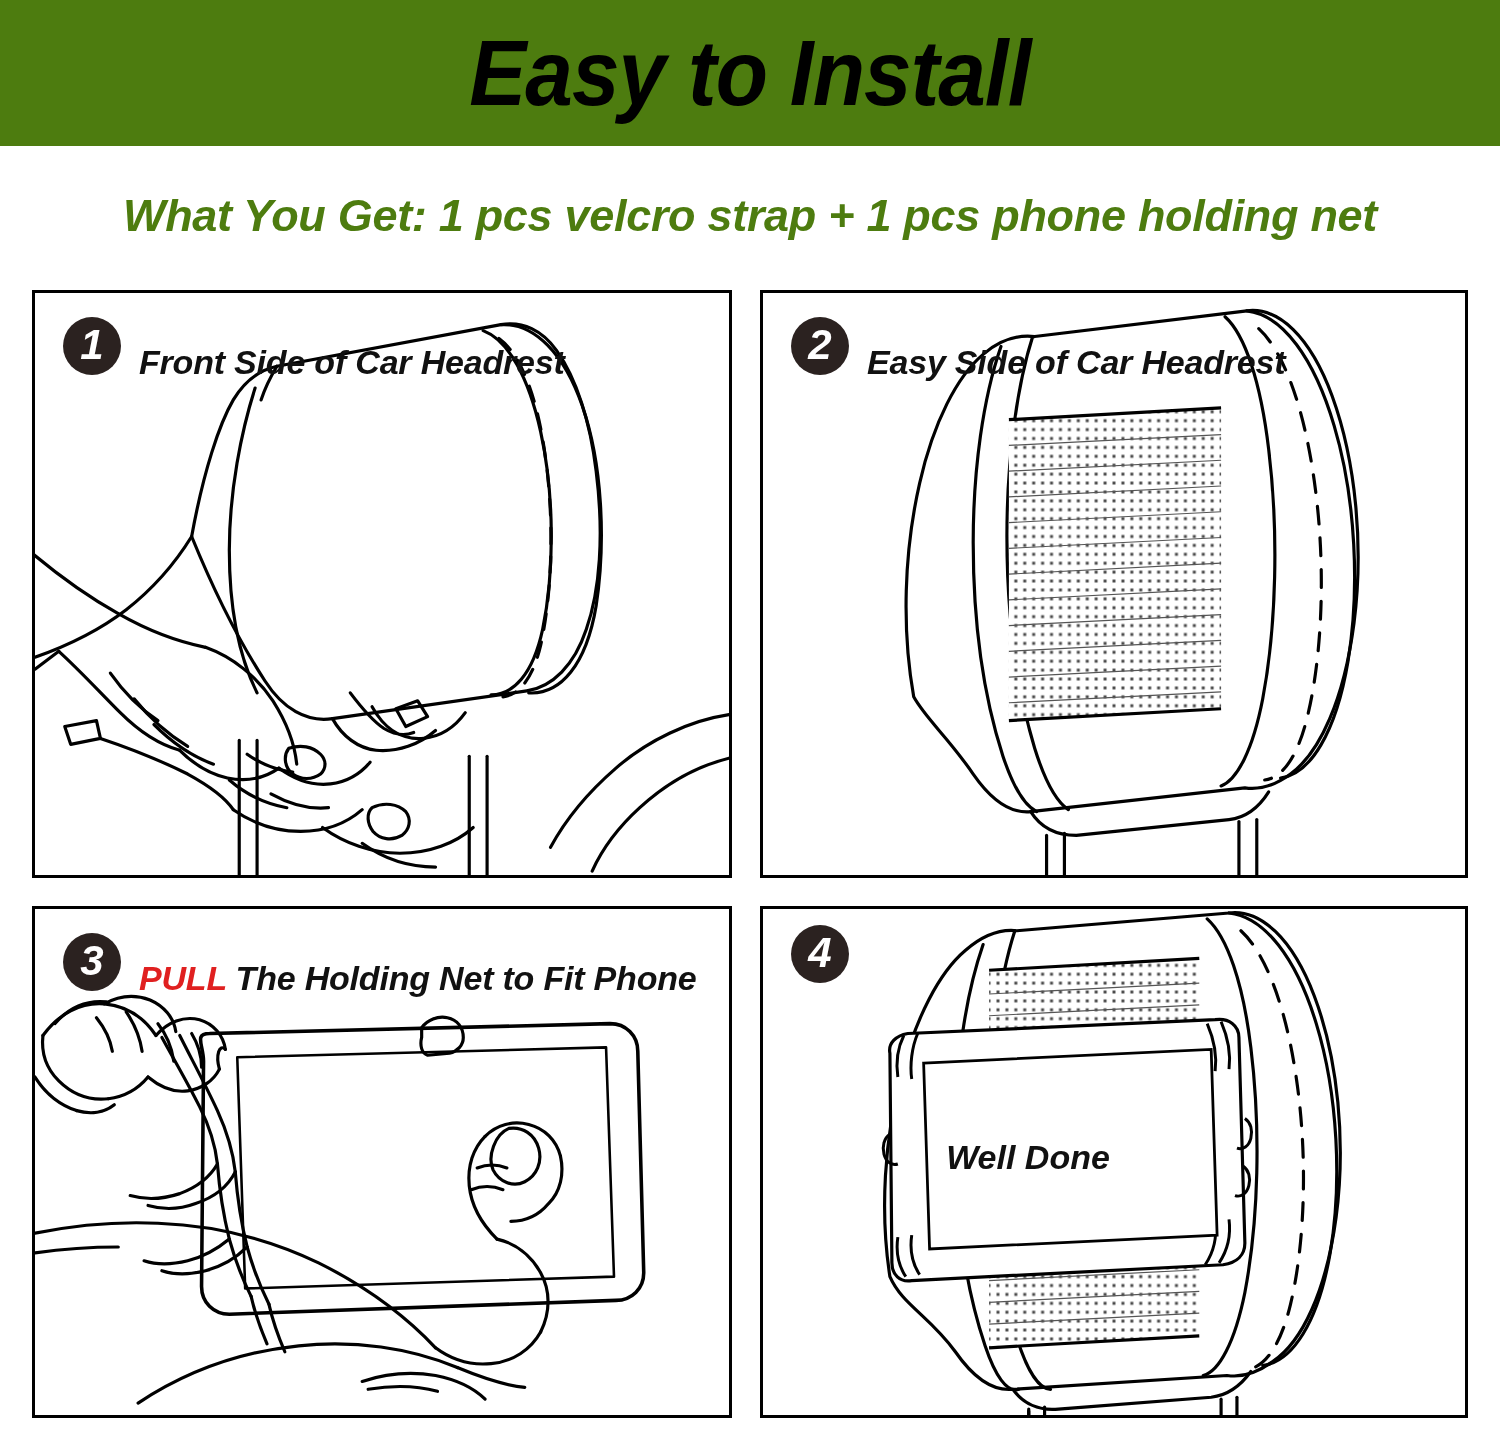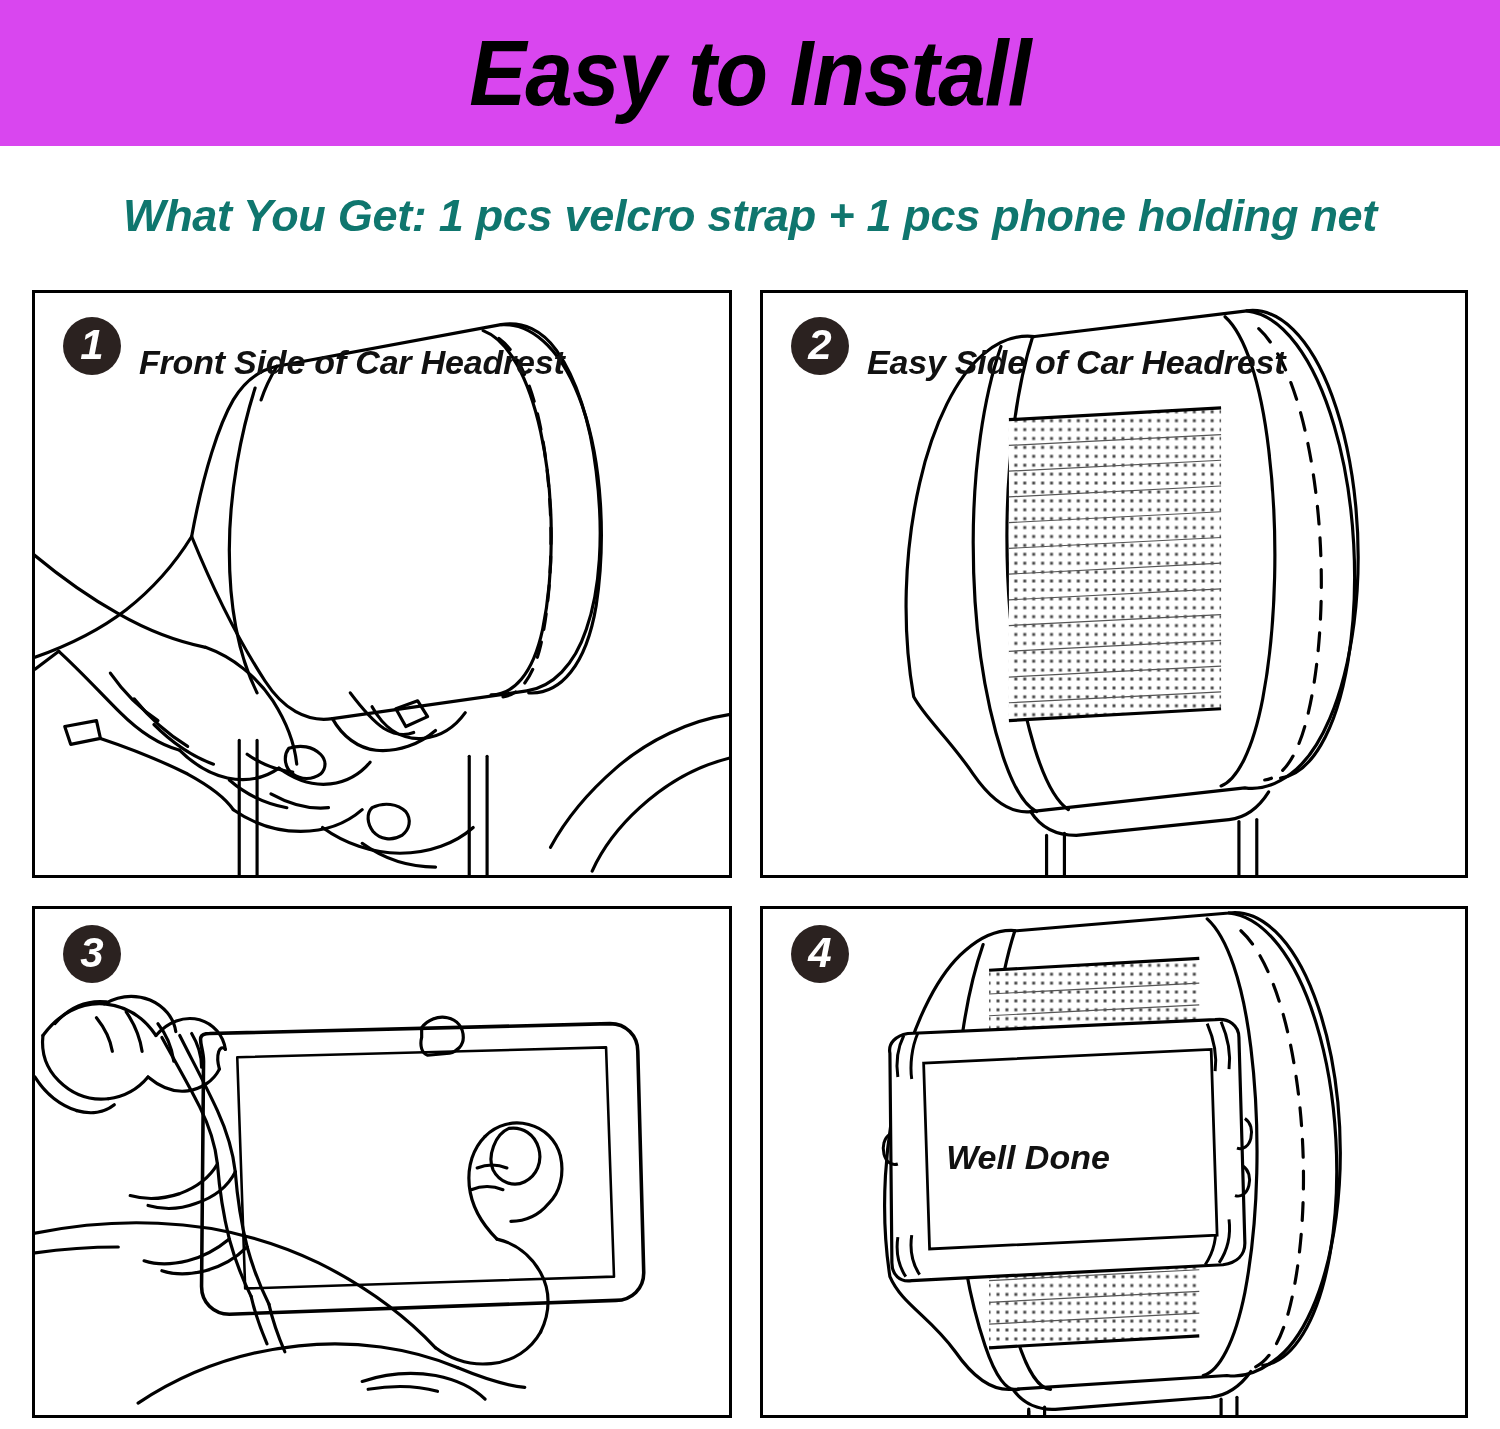--- a/index.html
+++ b/index.html
@@ -15,21 +15,21 @@
     position: relative;
   }
 
   
   .banner {
     position: absolute;
     left: 0;
     top: 0;
     width: 1500px;
     height: 146px;
-    background: #d946ef;
+    background: #4d7c0f;
     display: flex;
     align-items: center;
     justify-content: center;
   }
   .banner-title {
     font-family: "Liberation Sans Narrow", "Liberation Sans", sans-serif;
     font-size: 92px;
     font-weight: bold;
     font-style: italic;
     color: #000000;
@@ -42,21 +42,21 @@
   
   .subtitle {
     position: absolute;
     left: 0;
     top: 190px;
     width: 1500px;
     text-align: center;
     font-size: 45px;
     font-weight: bold;
     font-style: italic;
-    color: #0f766e;
+    color: #4d7c0f;
     white-space: nowrap;
     letter-spacing: -0.3px;
   }
 
   
   .grid {
     position: absolute;
     left: 32px;
     top: 290px;
     width: 1436px;
@@ -346,20 +346,21 @@
           <path d="M426,464 C450,474 472,482 494,484"></path>
           <path d="M330,478 C354,470 380,468 404,472 C424,476 442,484 454,496"></path>
           <path d="M336,486 C360,482 384,482 406,488"></path>
 
           <path d="M0,348 C28,344 56,342 84,342"></path>
         </g>
       </svg>
     </div>
     <div class="panel-head">
       <div class="step-badge">3</div>
+      <div class="panel-label"><span class="pull-word">PULL</span><span> The Holding Net to Fit Phone</span></div>
     </div>
   </div>
 
   <div class="panel" id="panel-4">
     <div class="art">
       <svg viewBox="0 0 708 512" preserveAspectRatio="none" aria-hidden="true">
         <defs>
           <pattern id="meshdots4" width="9" height="9" patternUnits="userSpaceOnUse">
             <rect x="0" y="0" width="9" height="9" fill="#ffffff"></rect>
             <rect x="1.5" y="1.5" width="3" height="3" fill="#4a4a4a"></rect>

